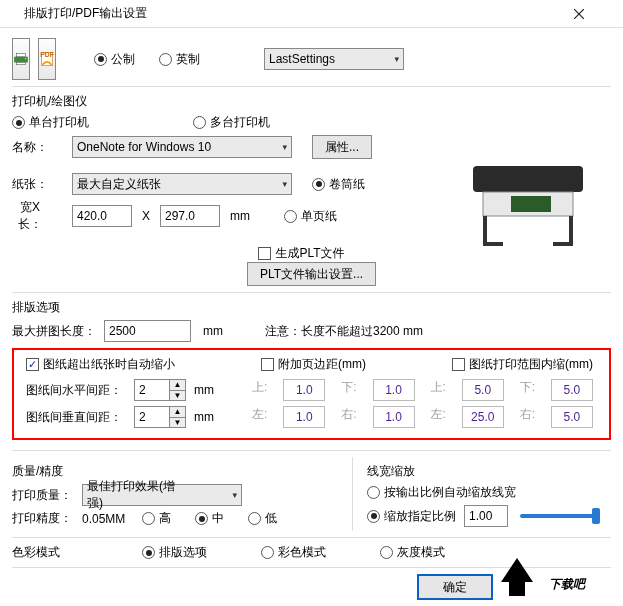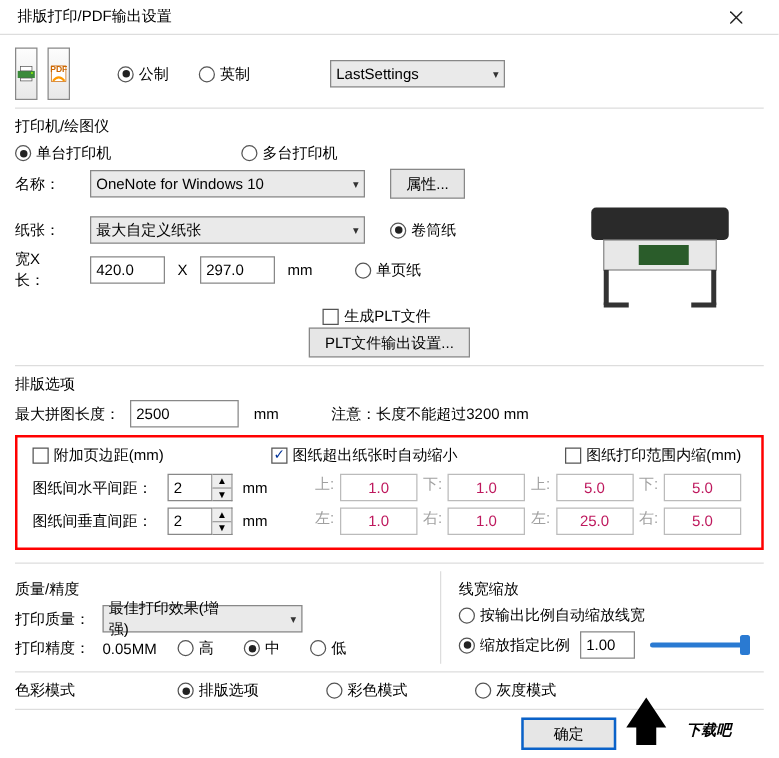--- a/index.html
+++ b/index.html
@@ -1,17 +1,17 @@
 <!DOCTYPE html>
 <html><head>
 <meta charset="utf-8">
 <style>
 * { box-sizing: border-box; font-family: "Microsoft YaHei", "SimSun", sans-serif; font-size: 12px; }
 body { margin: 0; background: #fff; width: 623px; height: 606px; overflow: hidden; }
-.titlebar { height: 28px; display: flex; align-items: center; padding: 0 14px; border-bottom: 1px solid #ddd; justify-content: space-between; }
+.titlebar { height: 28px; display: flex; align-items: center; padding: 0 24px; border-bottom: 1px solid #ddd; justify-content: space-between; }
 .close-btn { width: 40px; height: 26px; display: flex; align-items: center; justify-content: center; }
 .close-btn svg { width: 10px; height: 10px; stroke: #222; stroke-width: 1.2; }
 .content { padding: 6px 12px; }
 .row { display: flex; align-items: center; margin: 4px 0; }
 .iconbtn { width: 18px; height: 42px; border: 1px solid #888; background: linear-gradient(#fdfdfd,#e8e8e8); margin-right: 8px; display: flex; align-items: center; justify-content: flex-end; }
 .radio { width: 13px; height: 13px; border: 1px solid #555; border-radius: 50%; display: inline-flex; align-items: center; justify-content: center; margin-right: 4px; background: #fff; }
 .radio.checked::after { content: ""; width: 6px; height: 6px; background: #222; border-radius: 50%; }
 .radio-lbl { display: inline-flex; align-items: center; margin-right: 24px; }
 .checkbox { width: 13px; height: 13px; border: 1px solid #555; display: inline-flex; align-items: center; justify-content: center; margin-right: 4px; background: #fff; color: #222; font-size: 10px; }
 .checkbox.checked::after { content: "✓"; font-size: 11px; line-height: 1; color: #003399; }
@@ -22,27 +22,27 @@
 .btn { border: 1px solid #888; background: #e6e6e6; height: 24px; padding: 0 12px; display: inline-flex; align-items: center; }
 .btn.primary { border: 2px solid #0a62c9; background: #e6e6e6; padding: 0 24px; height: 26px; }
 .section-title { color: #000; margin: 6px 0 4px 0; }
 .spin { display: inline-flex; }
 .spin input { width: 36px; height: 22px; border: 1px solid #888; padding: 0 4px; }
 .spin .sp { width: 16px; height: 22px; border: 1px solid #888; border-left: none; display: flex; flex-direction: column; }
 .spin .sp div { flex: 1; display: flex; align-items: center; justify-content: center; font-size: 8px; border-bottom: 1px solid #888; background: #eee; }
 .spin .sp div:last-child { border-bottom: none; }
 .redbox { border: 2px solid #f00; padding: 6px 4px; margin-top: 6px; }
 .disabled-txt { color: #a0a0a0; }
-.small-in { width: 62px; height: 22px; border: 1px solid #bbb; background: #fff; padding: 0 4px; color: #be185d; text-align: center; }
+.small-in { width: 42px; height: 22px; border: 1px solid #bbb; background: #fff; padding: 0 4px; color: #4c1d95; text-align: center; }
 hr.sep { border: none; border-top: 1px solid #ddd; margin: 6px 0; }
 .slider-track { position: relative; width: 80px; height: 4px; background: #2a7ad2; border-radius: 2px; }
 .slider-thumb { position: absolute; right: 0; top: -6px; width: 8px; height: 16px; background: #2a7ad2; border-radius: 2px; }
 .plotter-img { width: 130px; height: 100px; position: absolute; right: 30px; top: 120px; }
 .watermark { position: absolute; right: 4px; bottom: 4px; }
-.lbl-col { width: 60px; text-align: left; padding-right: 24px; display: inline-block; }
+.lbl-col { width: 60px; text-align: center; padding-right: 24px; display: inline-block; }
 </style>
 </head>
 <body>
 
 <div class="titlebar">
   <span>排版打印/PDF输出设置</span>
   <span class="close-btn">
     <svg viewBox="0 0 10 10">
         <line x1="0" y1="0" x2="10" y2="10"></line>
         <line x1="10" y1="0" x2="0" y2="10"></line>
@@ -159,26 +159,26 @@
     <span style="padding-right:8px;">最大拼图长度：</span>
     <input class="textin" style="width: 87px;" value="2500">
     <span style="padding:0 12px;">mm</span>
     <span style="width:30px;"></span>
     <span>注意：长度不能超过3200 mm</span>
   </div>
 
   <div class="redbox">
     <div class="row" style="justify-content:space-between; margin:0 8px 6px 8px;">
       <span class="check-lbl">
+        <span class="checkbox checked"></span>
+        <span>图纸超出纸张时自动缩小</span>
+      </span>
+      <span class="check-lbl">
         <span class="checkbox"></span>
         <span>附加页边距(mm)</span>
-      </span>
-      <span class="check-lbl">
-        <span class="checkbox checked"></span>
-        <span>图纸超出纸张时自动缩小</span>
       </span>
       <span class="check-lbl" style="margin-right:4px;">
         <span class="checkbox"></span>
         <span>图纸打印范围内缩(mm)</span>
       </span>
     </div>
 
     <div class="row" style="margin:5px 8px;">
       <span style="width:108px;">图纸间水平间距：</span>
       <span class="spin">

